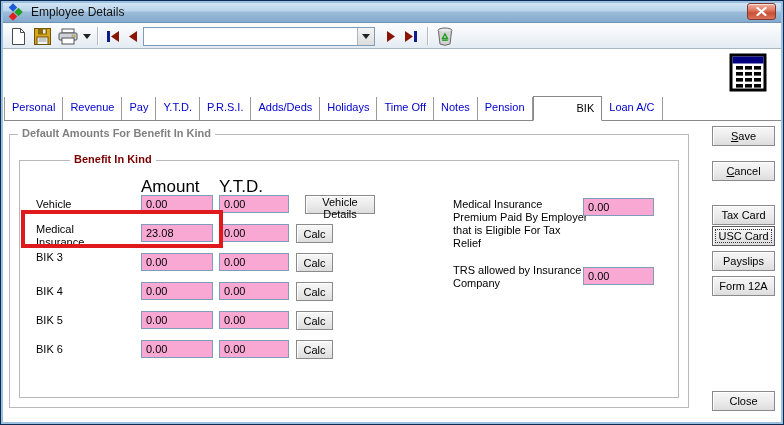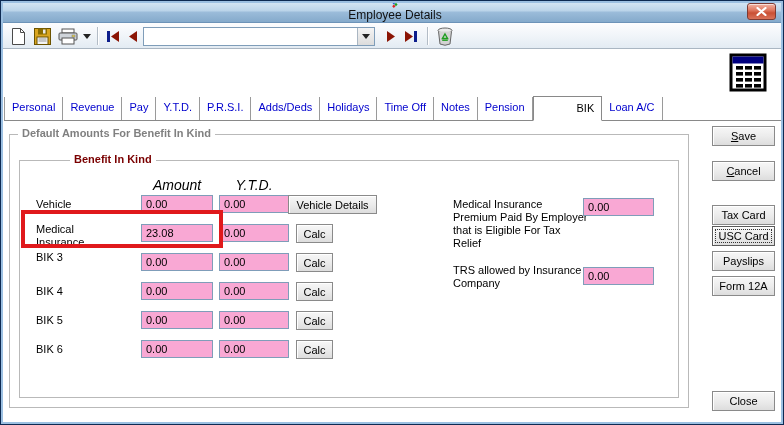--- a/index.html
+++ b/index.html
@@ -5,21 +5,21 @@
   * { box-sizing: border-box; margin: 0; padding: 0; }
   html,body { width:784px; height:425px; overflow:hidden; background:#fff;
     font-family:"Liberation Sans", sans-serif; }
   .window { position:relative; width:784px; height:425px; background:#fff;
     border:1px solid #0d2a52; }
   .glass-frame { position:absolute; inset:0; border:2px solid #9cc0e2; pointer-events:none; z-index:50; }
 
   
   .titlebar { position:absolute; left:0; top:0; width:100%; height:22px;
     background:linear-gradient(#d9e9f6, #bcd5ea 45%, #9abbd9 55%, #85aacb);
-    border-bottom:1px solid #6d93b8; display:flex; align-items:center; z-index:10;flex-direction:column; }
+    border-bottom:1px solid #6d93b8; display:flex; align-items:center; z-index:10; }
   .title-icon { margin-left:6px; width:18px; height:18px; }
   .title-text { margin-left:6px; font-size:12px; color:#111; }
   .close-btn { position:absolute; right:7px; top:2px; width:29px; height:17px;
     border:1px solid #7e3a32; border-radius:3px;
     background:linear-gradient(#f3b3a4, #e07a62 40%, #c94f34 60%, #d9735a);
     box-shadow:inset 0 1px 0 rgba(255,255,255,.6); cursor:default;
     display:flex; align-items:center; justify-content:center; }
 
   
   .toolbar { position:absolute; left:0; top:22px; width:100%; height:26px;
@@ -51,21 +51,21 @@
     margin-bottom:-1px; height:25px; padding-top:5px;padding-left:43px; }
 
   
   .content { position:absolute; left:3px; top:120px; width:778px; height:302px; background:#fff; }
   .groupbox { position:absolute; border:1px solid #b9b9b9;
     box-shadow:1px 1px 0 #fff, inset 1px 1px 0 #fff; }
   .legend { position:absolute; background:#fff; padding:0 4px; font-size:11px; font-weight:bold; z-index:2; }
   .legend.gray { color:#808080; }
   .legend.maroon { color:#7a0000;margin-left:40px; }
 
-  .col-header { position:absolute; font-size:14px; color:#000; text-align:center;font-style:italic; }
+  .col-header { position:absolute; font-size:17px; color:#000; text-align:left; }
   .row-label { position:absolute; font-size:11px; color:#000; line-height:13px; }
   .field { position:absolute; height:18px; border:1px solid #7f9db9; background:#f9a8d4;
     font-size:11px; text-align:left; padding:4px 4px; font-family:"Liberation Sans",sans-serif;
     color:#000; outline:none; }
   .btn { position:absolute; font-size:11px; color:#000; text-align:center;
     background:linear-gradient(#f7f7f7,#ececec 50%,#dddddd); border:1px solid #8a8a8a;
     box-shadow:inset 1px 1px 0 rgba(255,255,255,.95); padding:0;
     font-family:"Liberation Sans",sans-serif; }
   .btn.focused { outline:1px dotted #333; outline-offset:-4px; border-color:#5a5a5a; }
 
@@ -213,21 +213,21 @@
 
     <div class="groupbox" style="left:15px; top:39px; width:660px; height:238px"></div>
     <span class="legend maroon" style="left:26px; top:32px">Benefit In Kind</span>
 
     <span class="col-header" style="left:137px; top:56px; width:72px">Amount</span>
     <span class="col-header" style="left:215px; top:56px; width:70px">Y.T.D.</span>
 
     <span class="row-label" style="left:32px; top:77px; width:95px">Vehicle</span>
     <input class="field" style="left: 137px; top: 74px; width: 72px;" value="0.00">
     <input class="field" style="left: 215px; top: 74px; width: 70px;" value="0.00">
-    <button class="btn" style="left:284px; top:74px; width:89px; height:19px">Vehicle Details</button>
+    <button class="btn" style="left:301px; top:74px; width:70px; height:19px">Vehicle Details</button>
 
     <span class="row-label" style="left:32px; top:102px; width:62px">Medical Insurance</span>
     <input class="field" style="left: 137px; top: 103px; width: 72px;" value="23.08">
     <input class="field" style="left: 215px; top: 103px; width: 70px;" value="0.00">
     <button class="btn" style="left:292px; top:103px; width:37px; height:19px">Calc</button>
     <div class="annotation-box"></div>
 
     <span class="row-label" style="left:32px; top:130px; width:95px">BIK 3</span>
     <input class="field" style="left: 137px; top: 132px; width: 72px;" value="0.00">
     <input class="field" style="left: 215px; top: 132px; width: 70px;" value="0.00">

